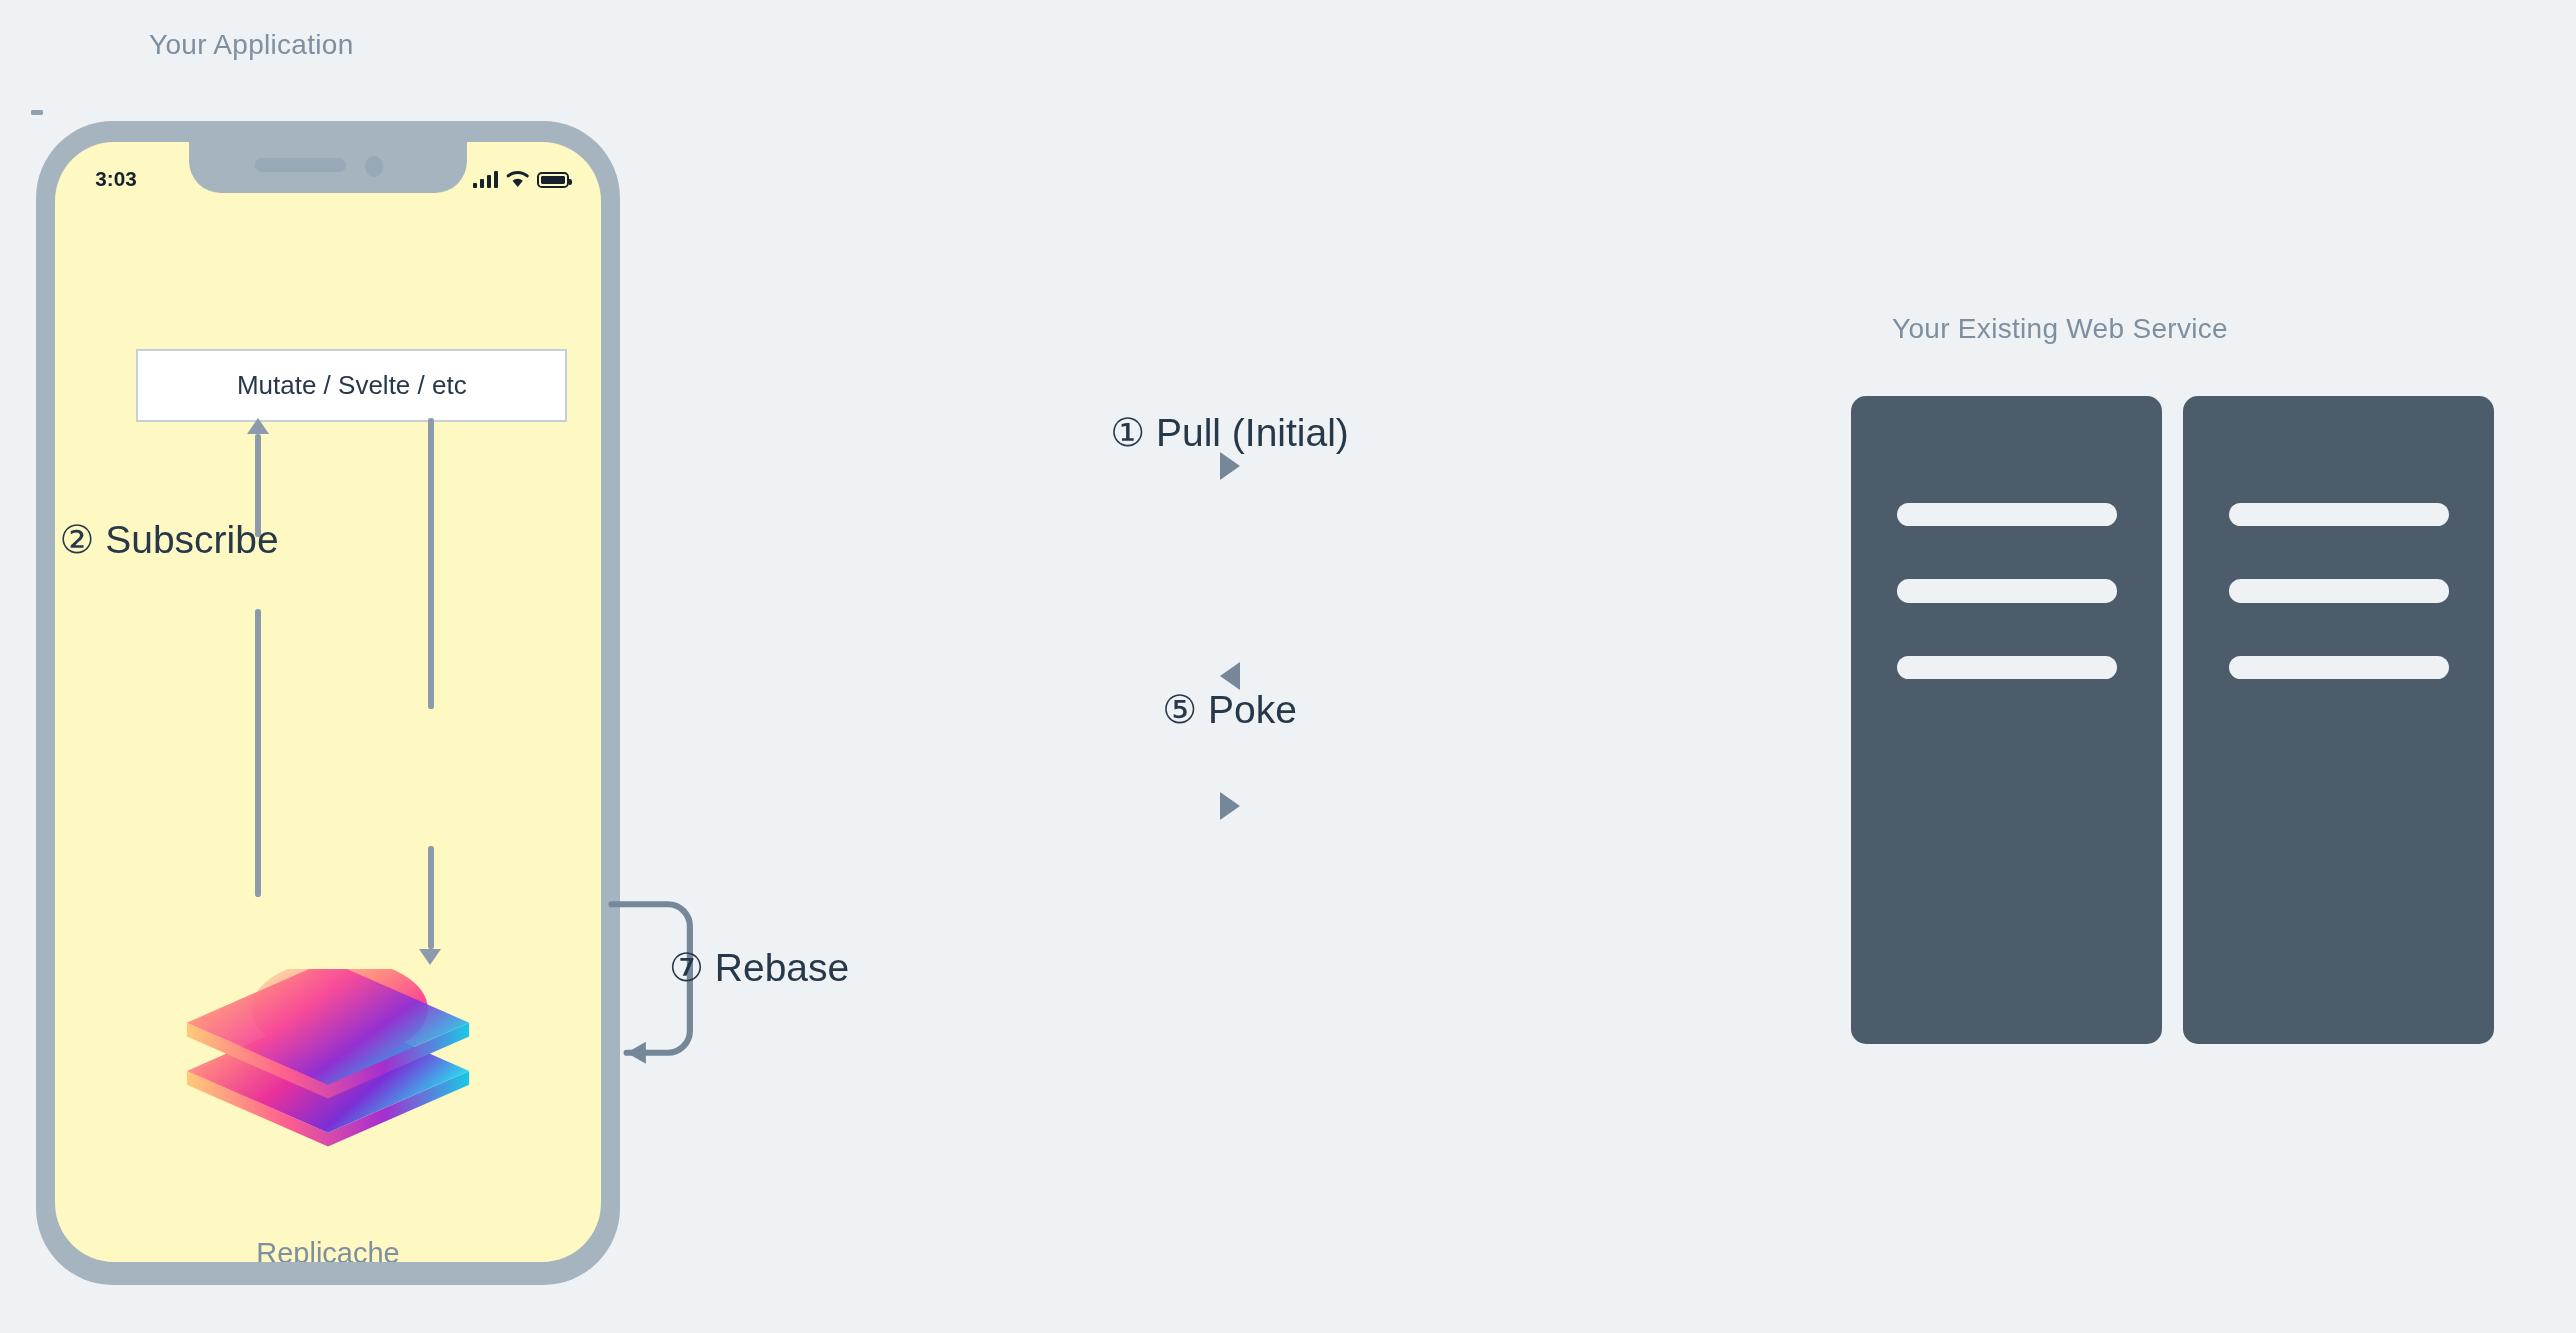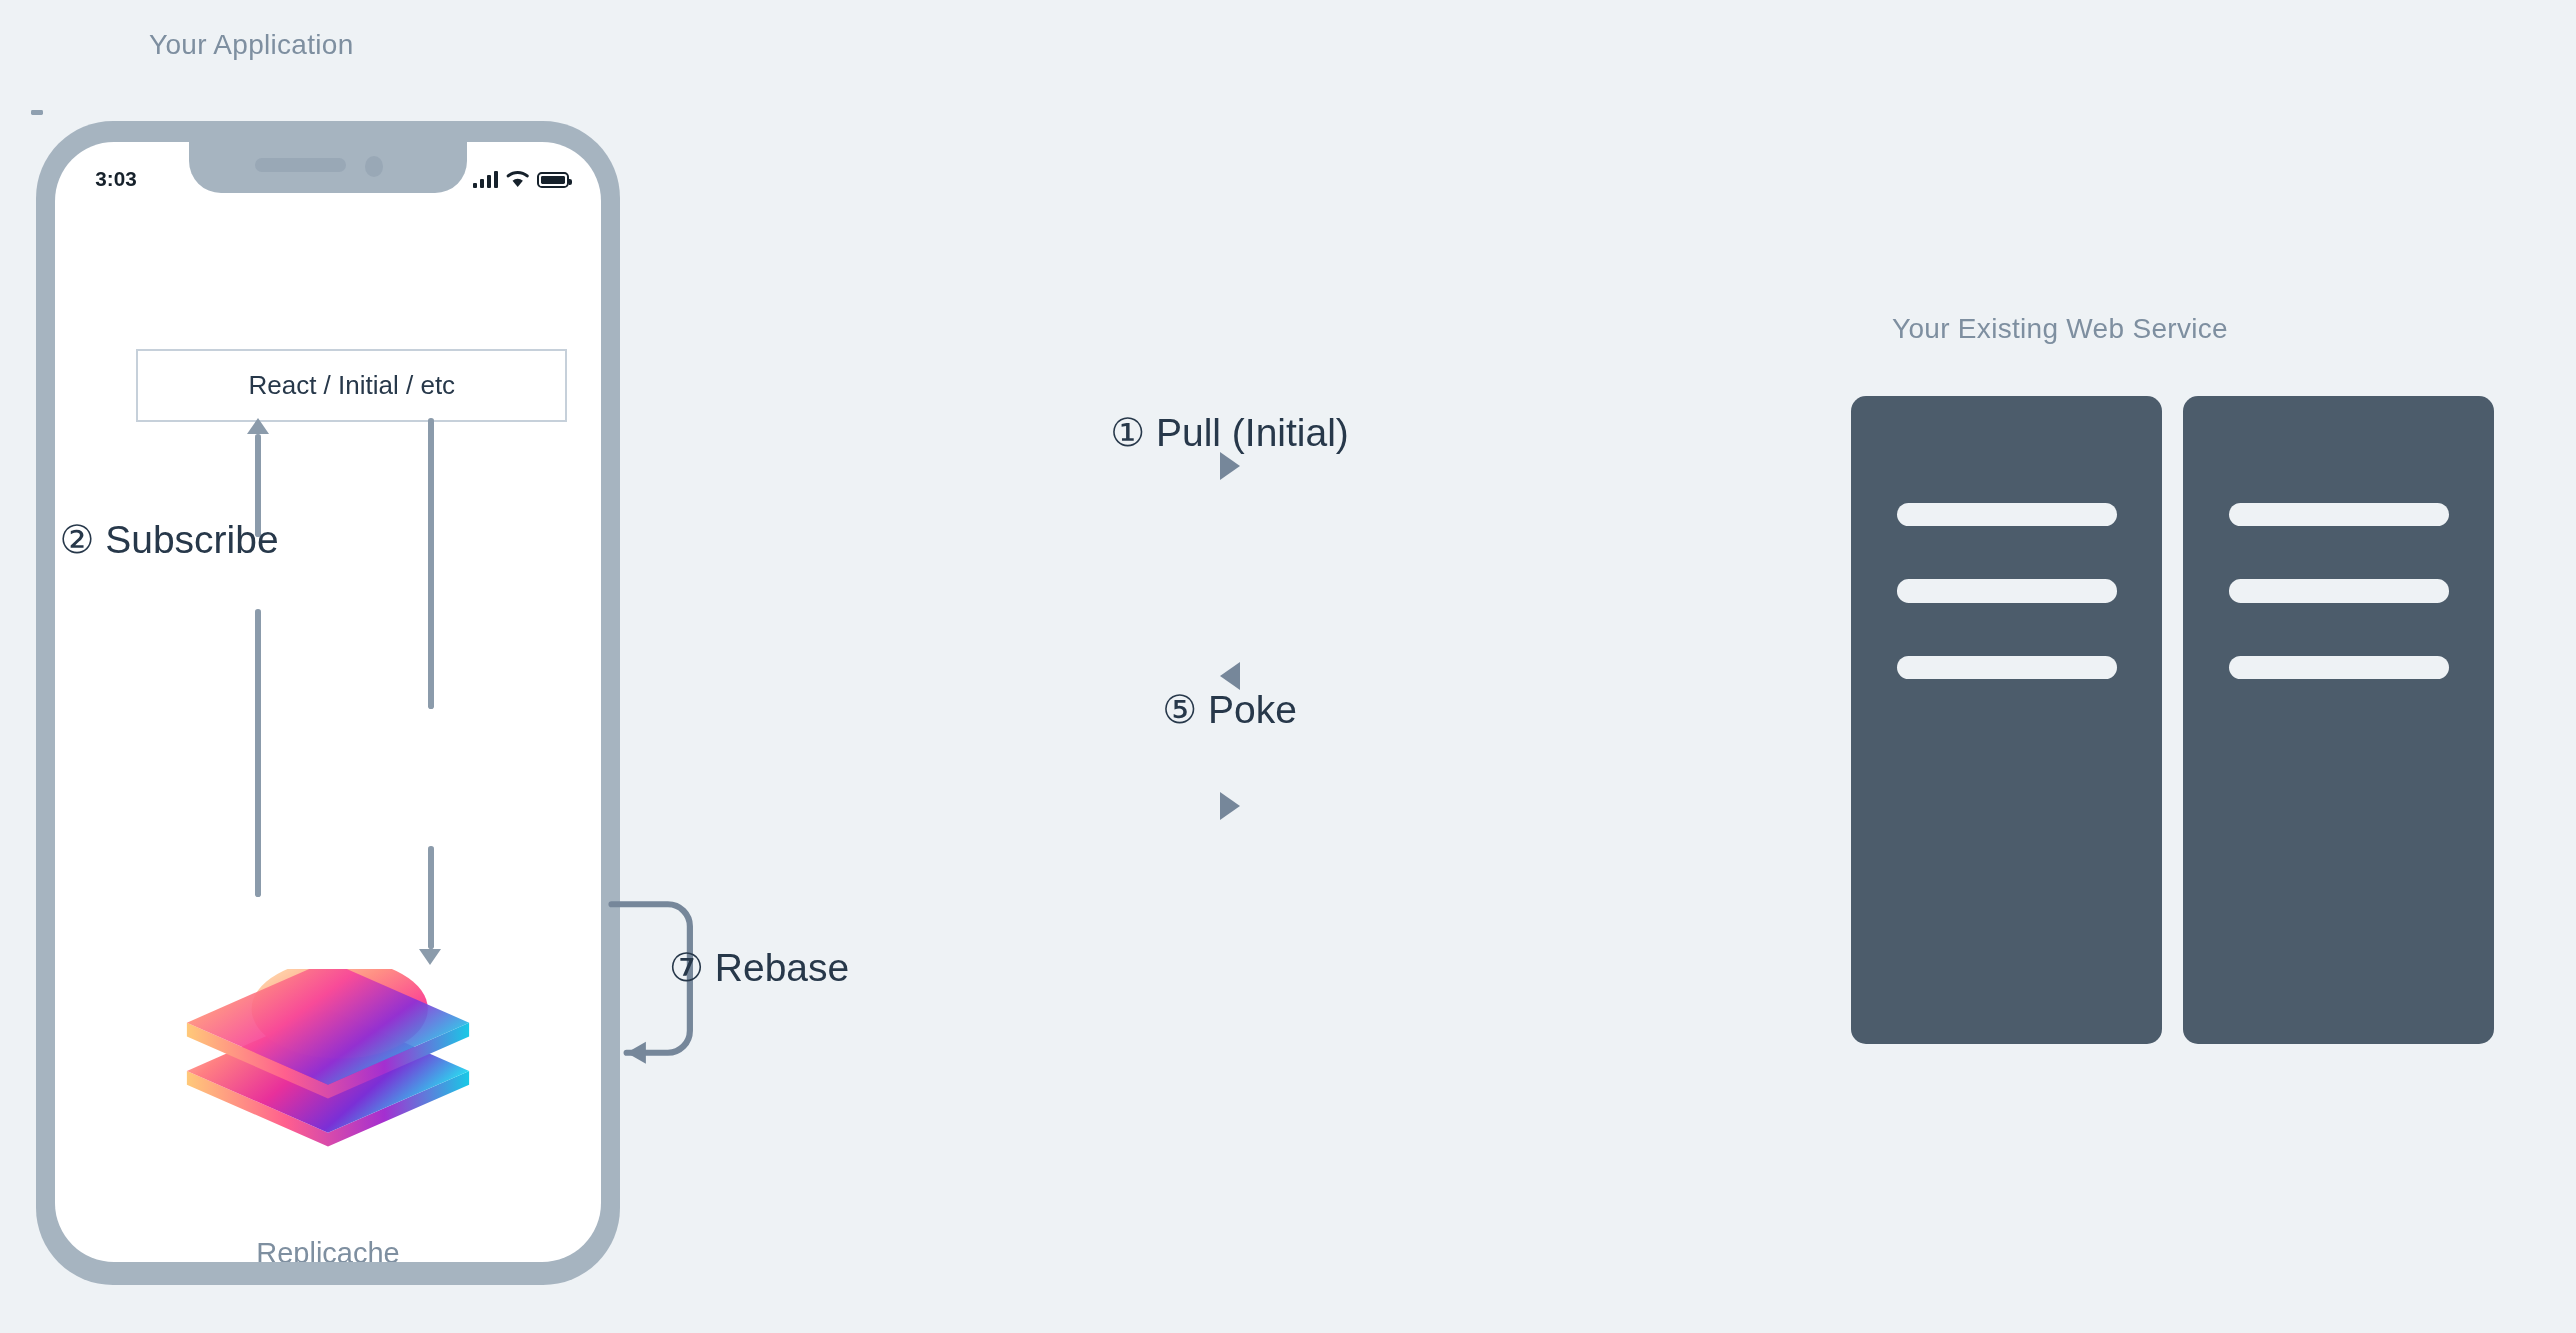--- a/index.html
+++ b/index.html
@@ -35,21 +35,21 @@
     position:absolute;left:36px;top:121px;
     width:584px;height:1164px;
     background:#a6b4c0;
     border-radius:77px;
     box-sizing:border-box;
     padding:20.7px 19.3px 23.4px 19.3px;
   }
   .phone-screen{
     position:relative;
     width:100%;height:100%;
-    background:#ffffff;
+    background:#fef9c3;
     border-radius:59px;
     overflow:hidden;
     text-decoration:underline;
   }
   .notch{
     position:absolute;left:50%;top:0;transform:translateX(-50%);
     width:278px;height:51px;
     background:#a6b4c0;
     border-bottom-left-radius:32px;border-bottom-right-radius:32px;
   }
@@ -194,21 +194,21 @@
             <path d="M17 24.5 L9.5 15.4 a11.8 11.8 0 0 1 15 0 Z" fill="#16212b"></path>
             <path d="M3.2 8.6 a21 21 0 0 1 27.6 0" stroke="#16212b" stroke-width="4.4" fill="none" stroke-linecap="round"></path>
           </svg>
         </span>
         <span class="batt">
             <span></span>
           </span>
       </div>
 
       <div class="fw-box">
-        <span>React / Initial / etc</span>
+        <span>Mutate / Svelte / etc</span>
       </div>
 
       <div class="v-line" style="left:200px;top:292px;height:103px;"></div>
       <div class="v-head up" style="left:192px;top:276px;"></div>
       <div class="v-line" style="left:200px;top:467px;height:288px;"></div>
 
       <div class="v-line" style="left:373px;top:276px;height:291px;"></div>
       <div class="v-line" style="left:373px;top:704px;height:103px;"></div>
       <div class="v-head down" style="left:364px;top:807px;"></div>
 

